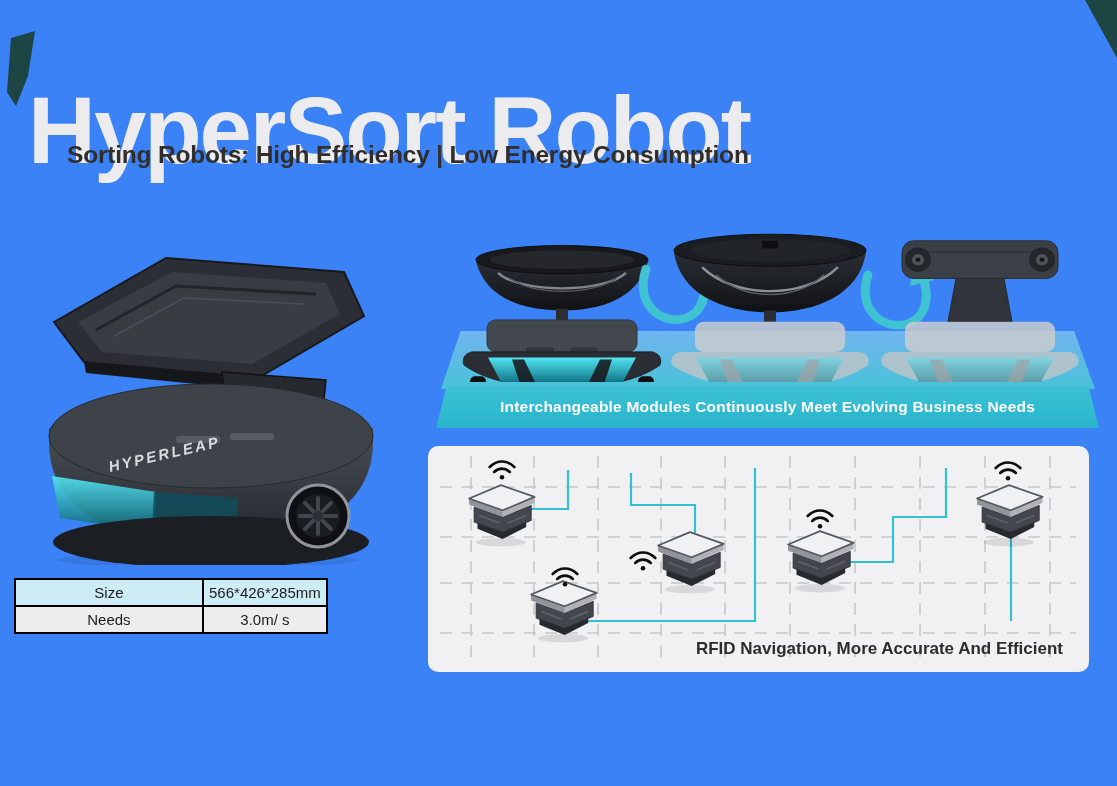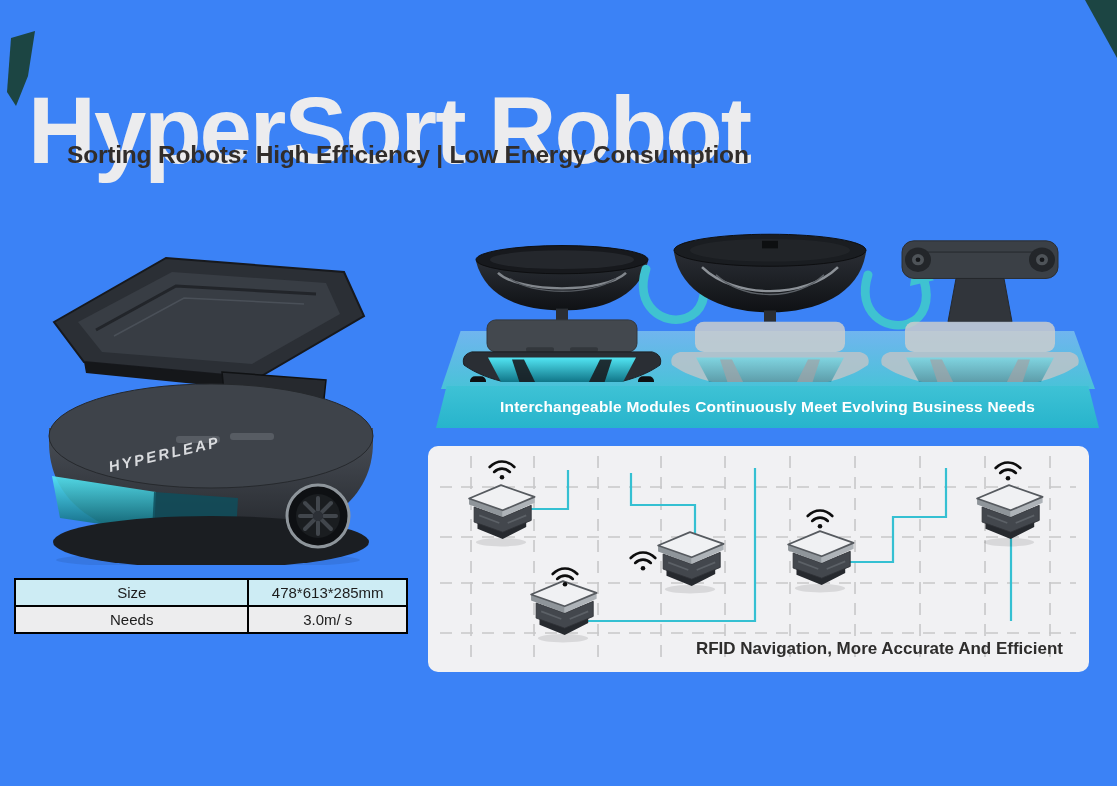--- a/index.html
+++ b/index.html
@@ -5,21 +5,21 @@
   html,body{margin:0;padding:0;background:#fff;}
   #page{position:relative;width:1117px;height:786px;background:#3b82f6;overflow:hidden;
         font-family:"Liberation Sans",sans-serif;}
   .abs{position:absolute;}
   
   #watermark{left:28px;top:84px;font-size:94px;font-weight:700;color:#ececee;
              letter-spacing:-2px;white-space:nowrap;line-height:1;}
   #heading{left:67px;top:141px;font-size:24.5px;font-weight:700;color:#312d2b;
            letter-spacing:-0.2px;white-space:nowrap;}
   
-  #spec-table{left:14px;top:578px;width:394px;border-collapse:collapse;
+  #spec-table{left:14px;top:578px;width:314px;border-collapse:collapse;
               font-size:15px;color:#1c1c1c;table-layout:fixed;}
   #spec-table td{border:2px solid #000;text-align:center;height:25px;padding:0 4px;}
   #spec-table td.lbl{width:57%;}
   #spec-table tr.hdr td{background:#cdecf4;}
   #spec-table tr.alt td{background:#ededee;}
   
   #surface{left:441px;top:331px;width:654px;height:58px;
            clip-path:polygon(3% 0%,96.8% 0%,100% 100%,0% 100%);
            background:linear-gradient(180deg,rgba(156,223,233,.55),rgba(73,198,214,.95));}
   #banner{left:436px;top:386px;width:663px;height:42px;
@@ -100,21 +100,21 @@
           <line x1="288" y1="290" x2="279" y2="299"></line>
       </g>
       <circle cx="292" cy="286" r="5" fill="#2c3036"></circle>
     </g>
   </svg>
 
   <table class="abs" id="spec-table">
     <tbody>
         <tr class="hdr">
       <td class="lbl">Size</td>
-      <td>478*613*285mm</td>
+      <td>566*426*285mm</td>
     </tr>
     <tr class="alt">
       <td class="lbl">Needs</td>
       <td>3.0m/ s</td>
     </tr>
   </tbody>
     </table>
 
   <div class="abs" id="surface"></div>
 

